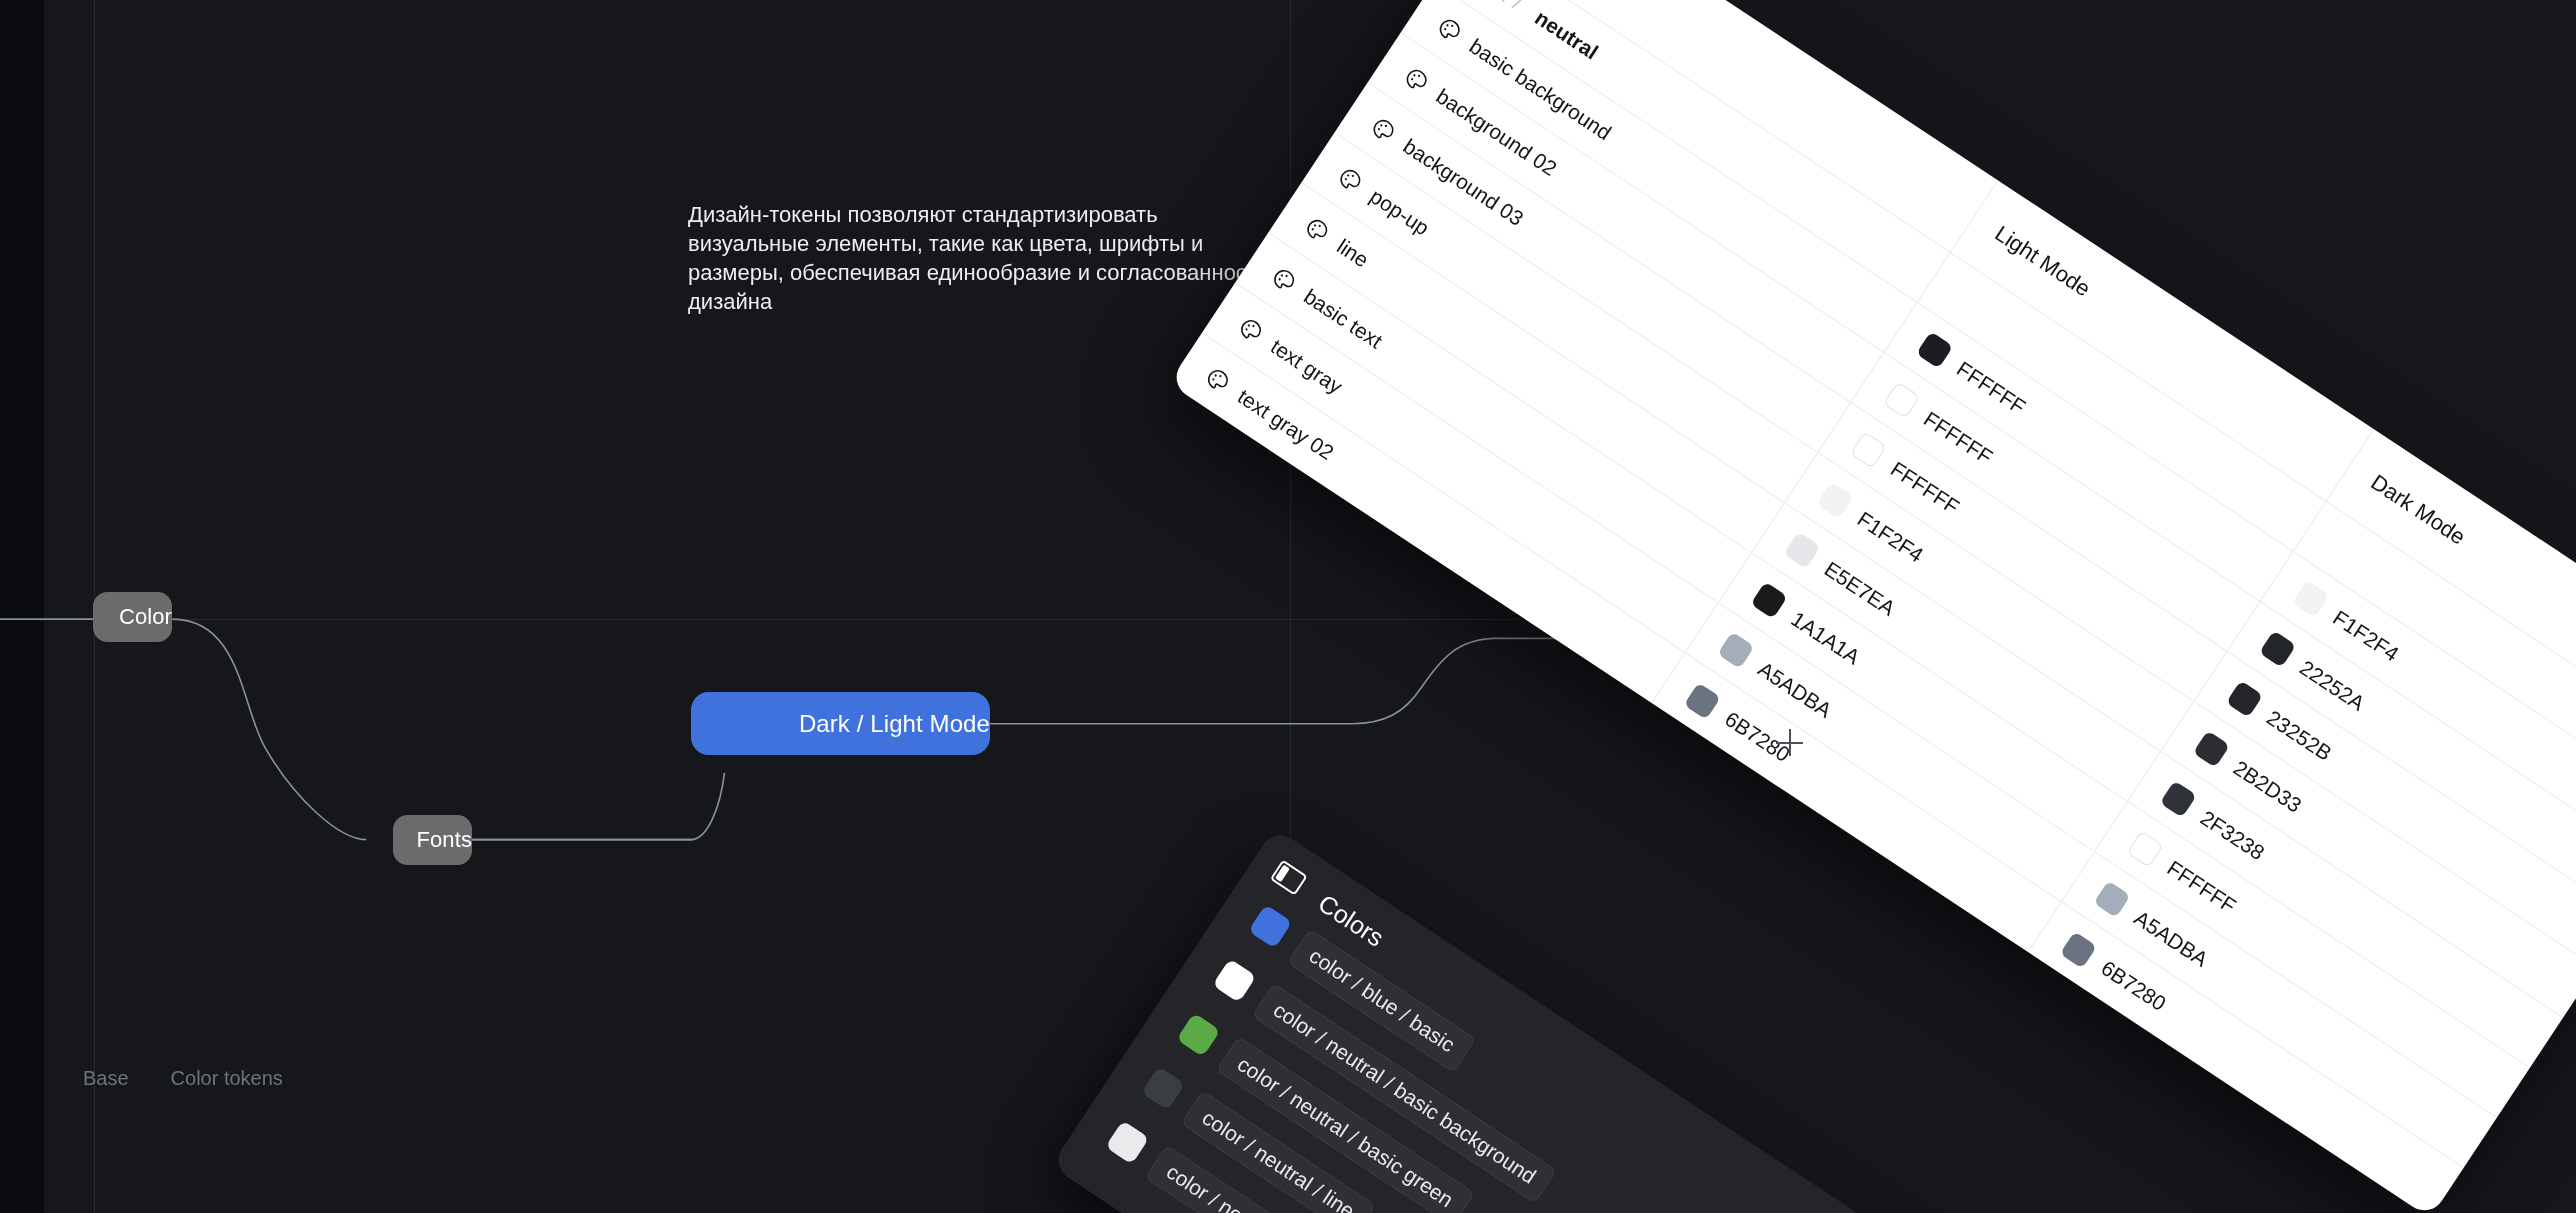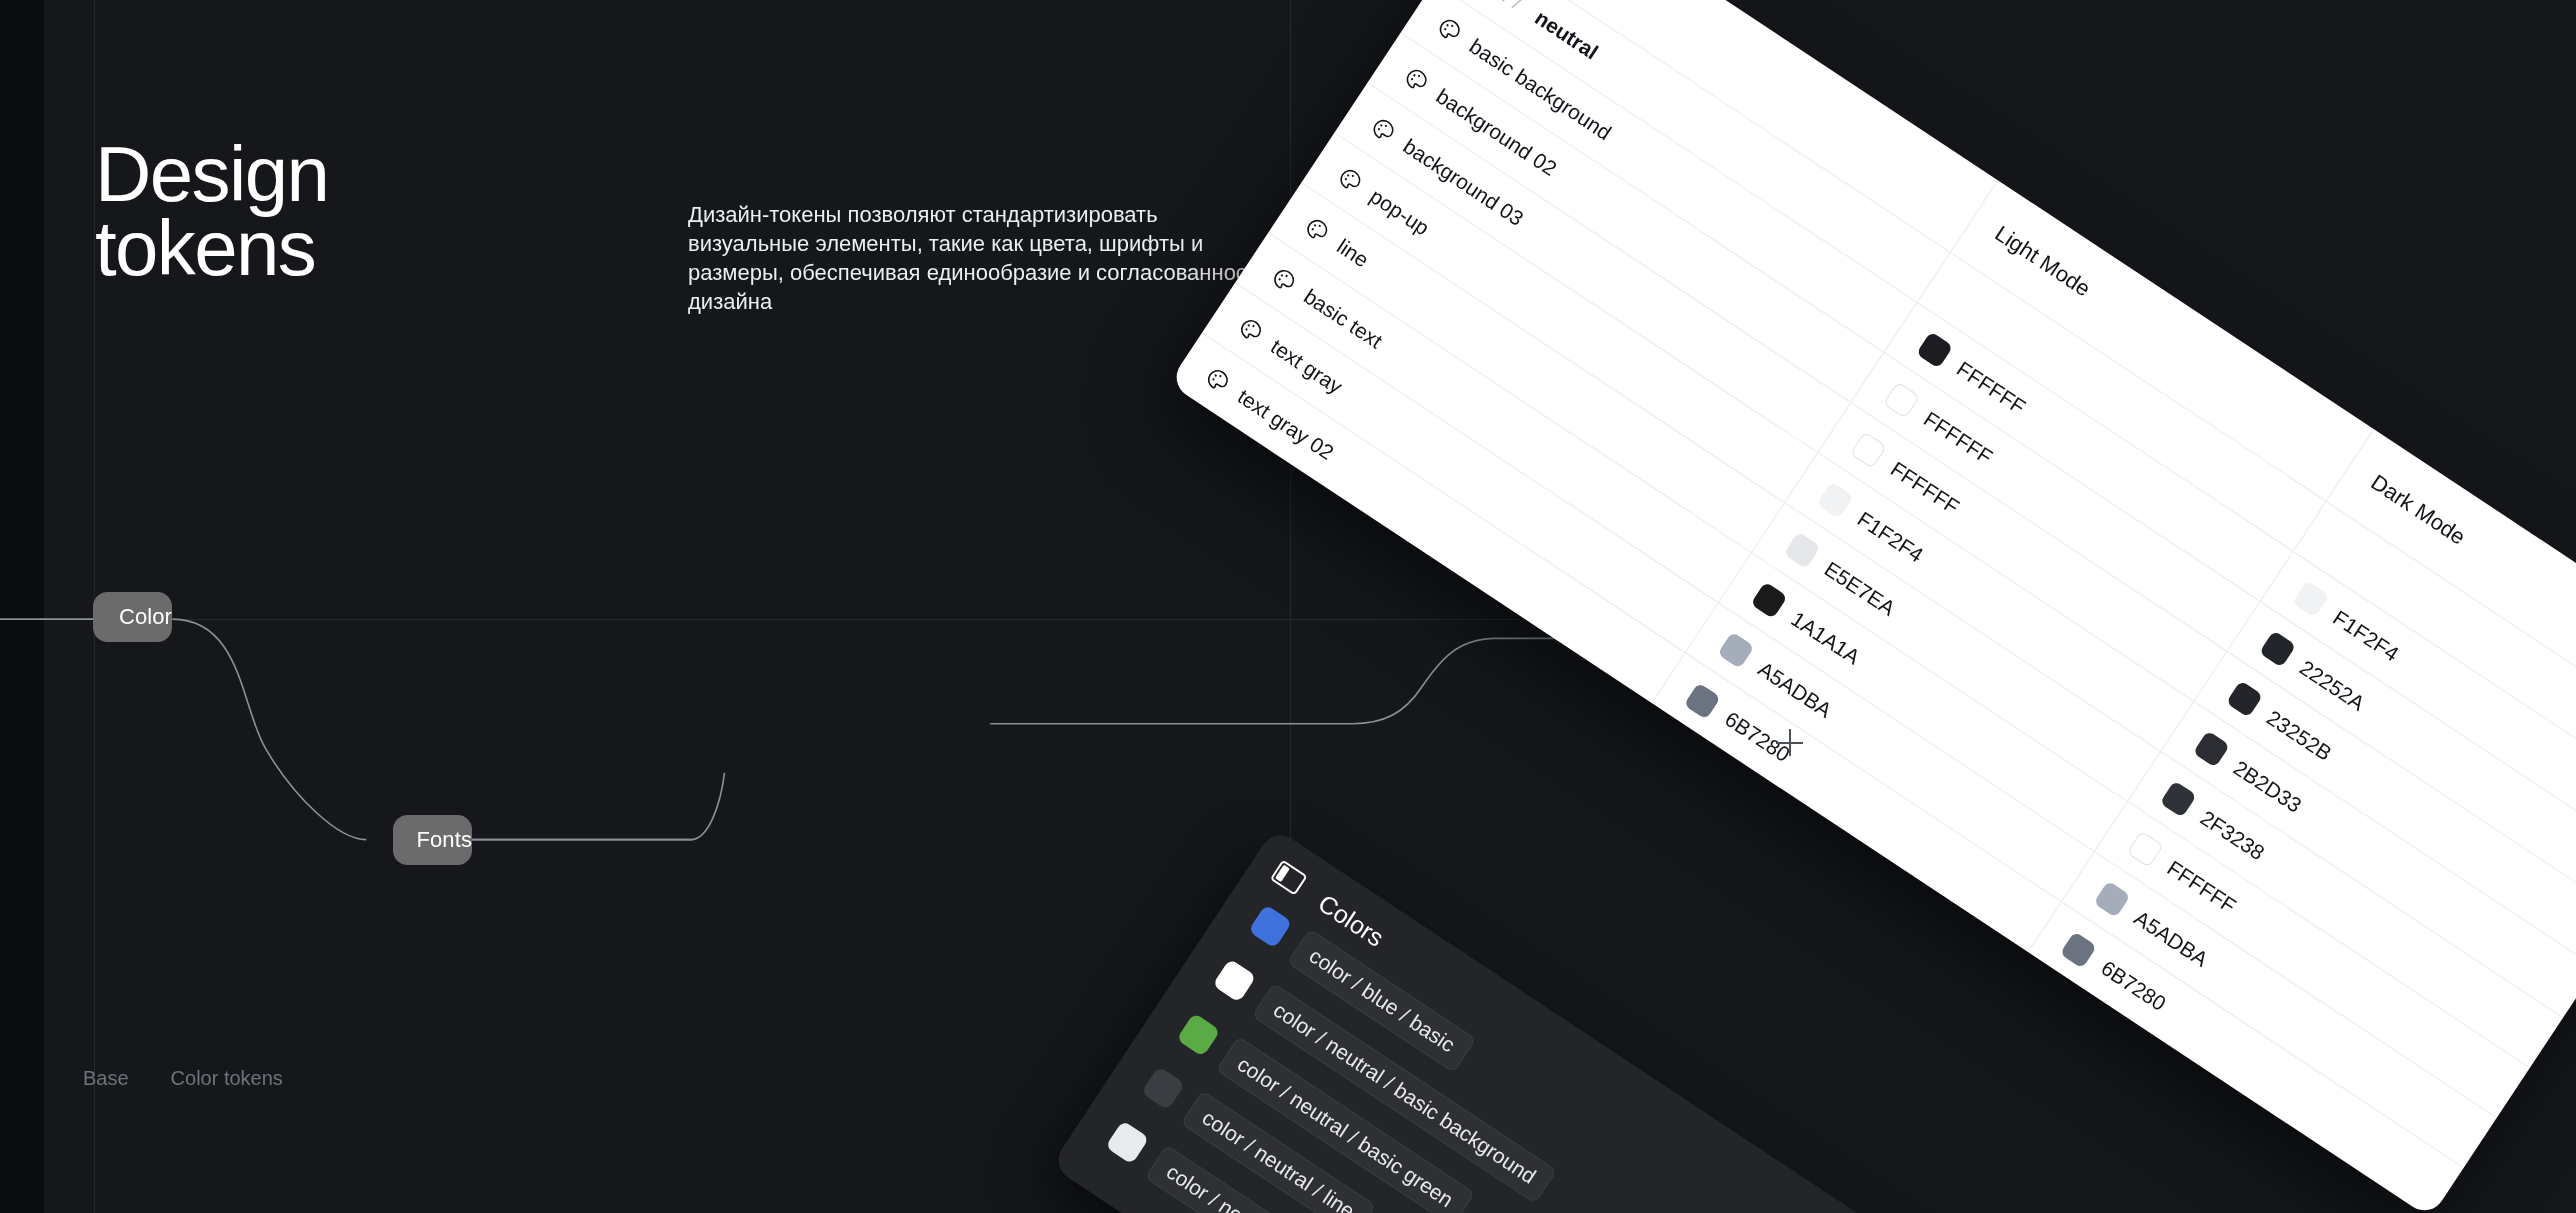--- a/index.html
+++ b/index.html
@@ -96,38 +96,40 @@
 <body>
 
 <div id="stage">
 
   <div class="canvas-panel"></div>
 
   <div class="grid-v" style="left:94px"></div>
   <div class="grid-v" style="left:1290px"></div>
   <div class="grid-h" style="top:619px"></div>
 
-  <div class="page-title">Design<br>tokens</div>
   <div class="page-desc">Дизайн-токены позволяют стандартизировать визуальные элементы, такие как цвета, шрифты и размеры, обеспечивая единообразие и согласованность дизайна</div>
 
   <svg class="edges" viewBox="0 0 3200 1508" width="2576" height="1214">
     <g fill="none" stroke="#8b9099" stroke-width="2">
       <path d="M0,769 L116,769"></path>
       <path d="M214,769 C300,769 300,880 330,930 C365,990 420,1043 455,1043"></path>
       <path d="M553,1043 L858,1043 C880,1043 895,1000 900,960" stroke-dasharray="0"></path>
       <path d="M553,1043 L860,1043"></path>
       <path d="M1230,899 L1680,899 C1720,899 1745,885 1765,855 C1790,818 1810,795 1855,793 L3200,793"></path>
     </g>
   </svg>
 
   <div class="node node-gray" id="node-color">
     <span>Color</span>
   </div>
   <div class="node node-gray" id="node-fonts">
     <span>Fonts</span>
+  </div>
+  <div class="node node-blue" id="node-mode">
+    <span>Dark / Light Mode</span>
   </div>
 
   <div class="footer">
     <span>Base</span>
     <span>Color tokens</span>
   </div>
 
   <div class="table-wrap">
     <div class="token-table">
       <div class="tt-row tt-head">

